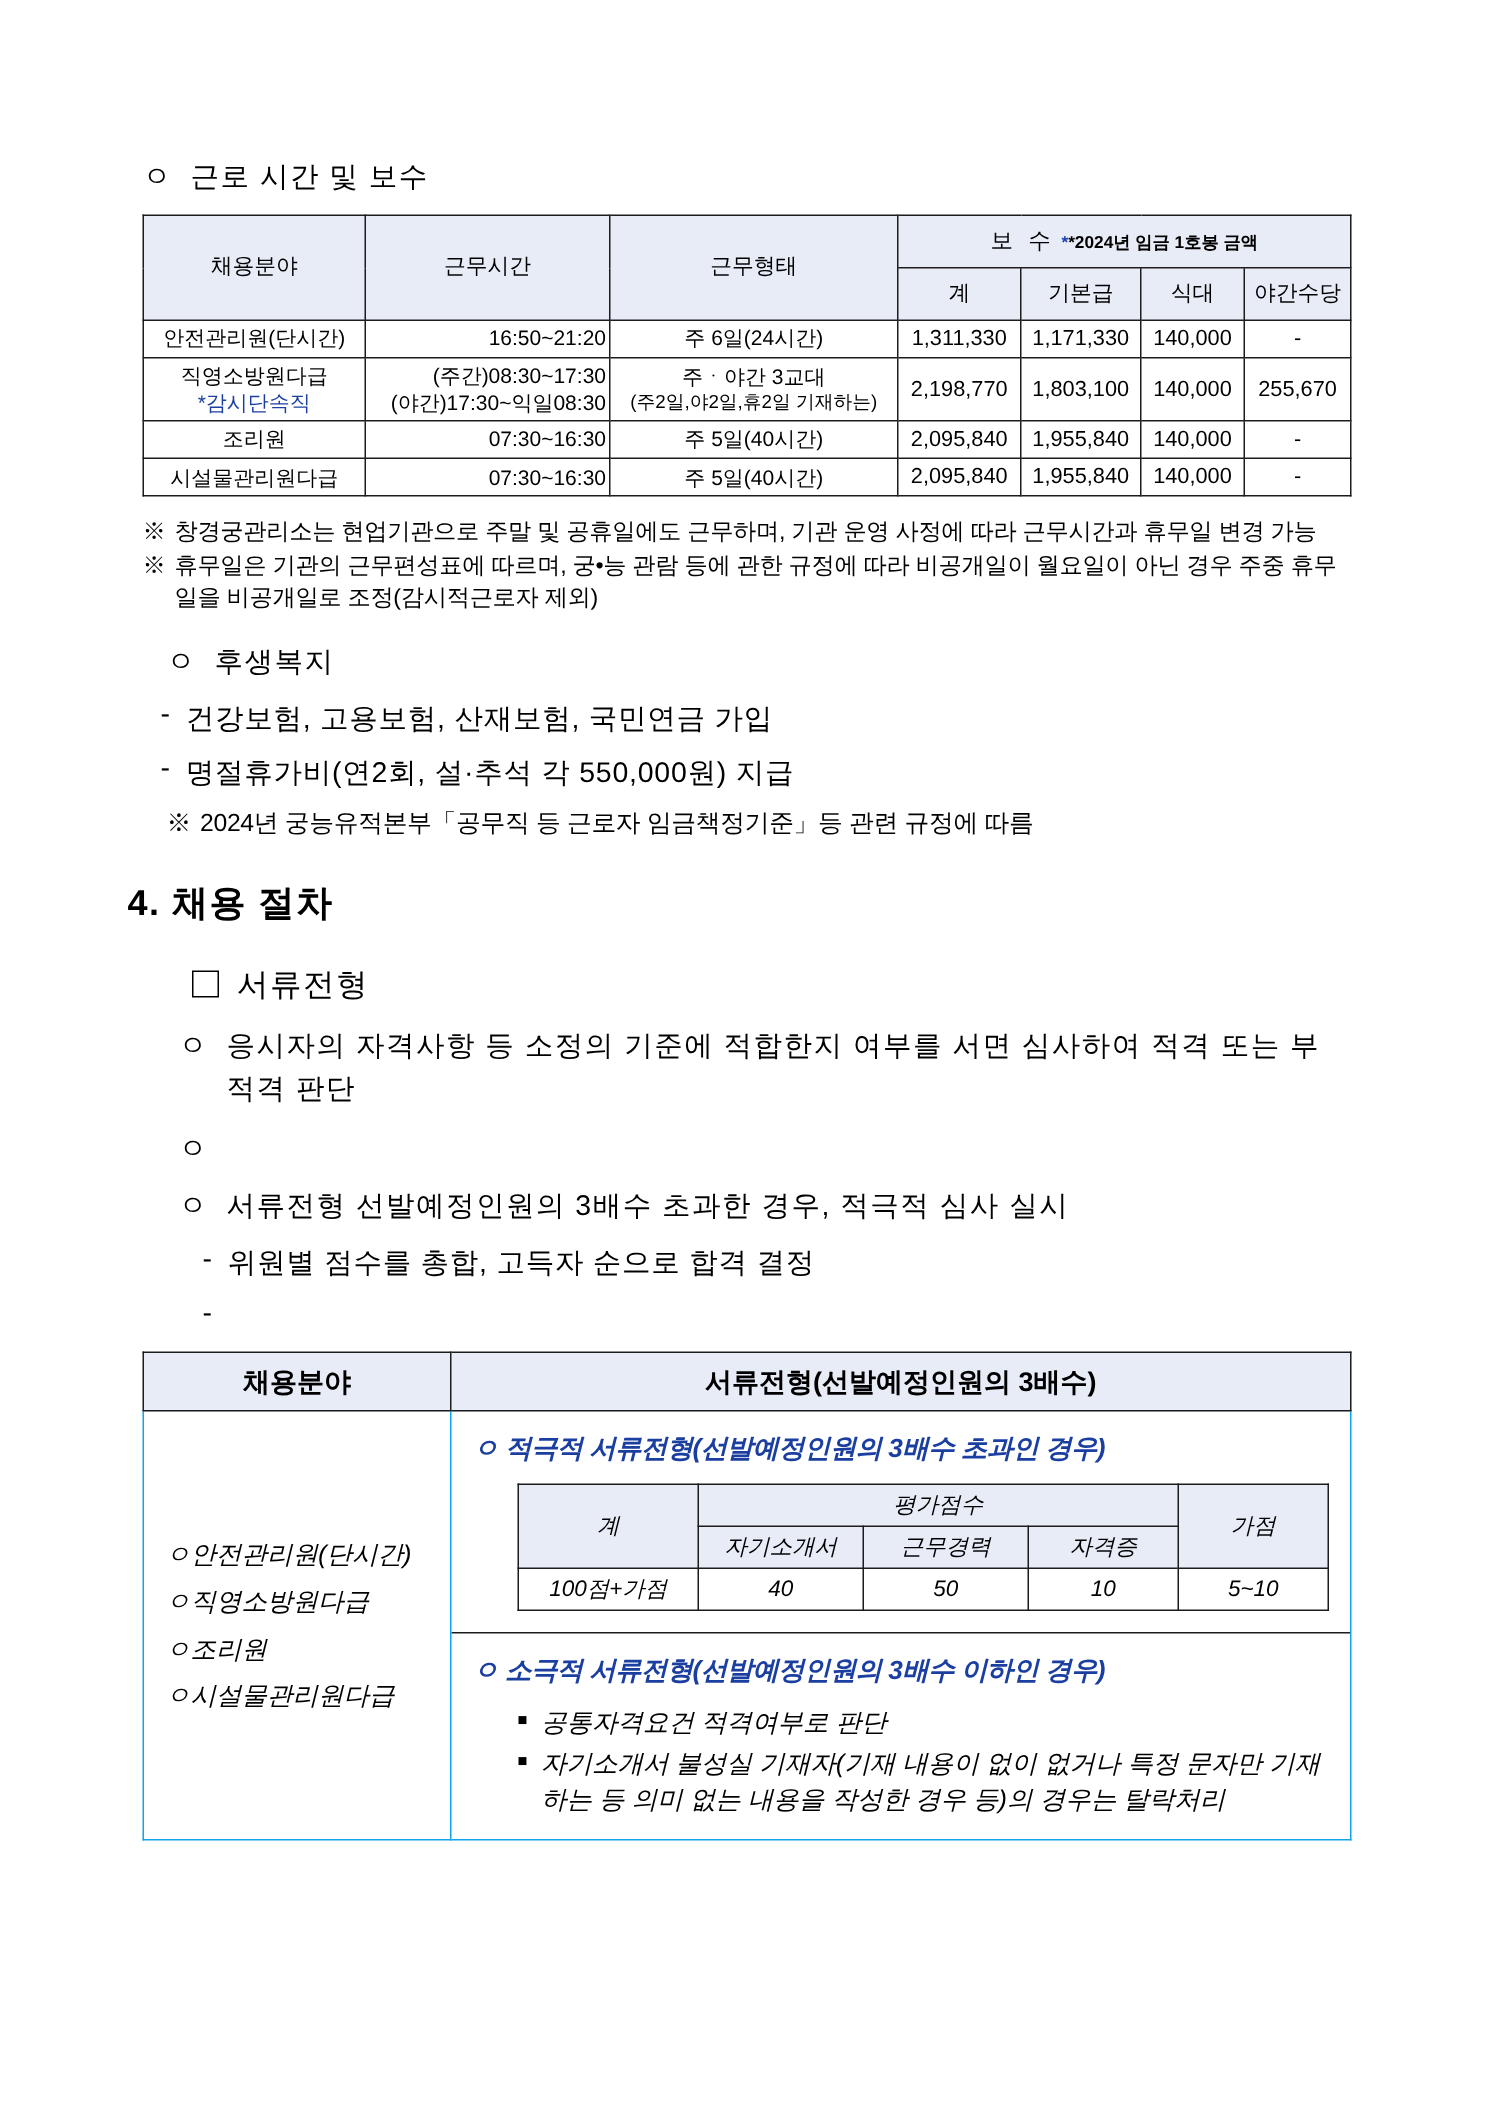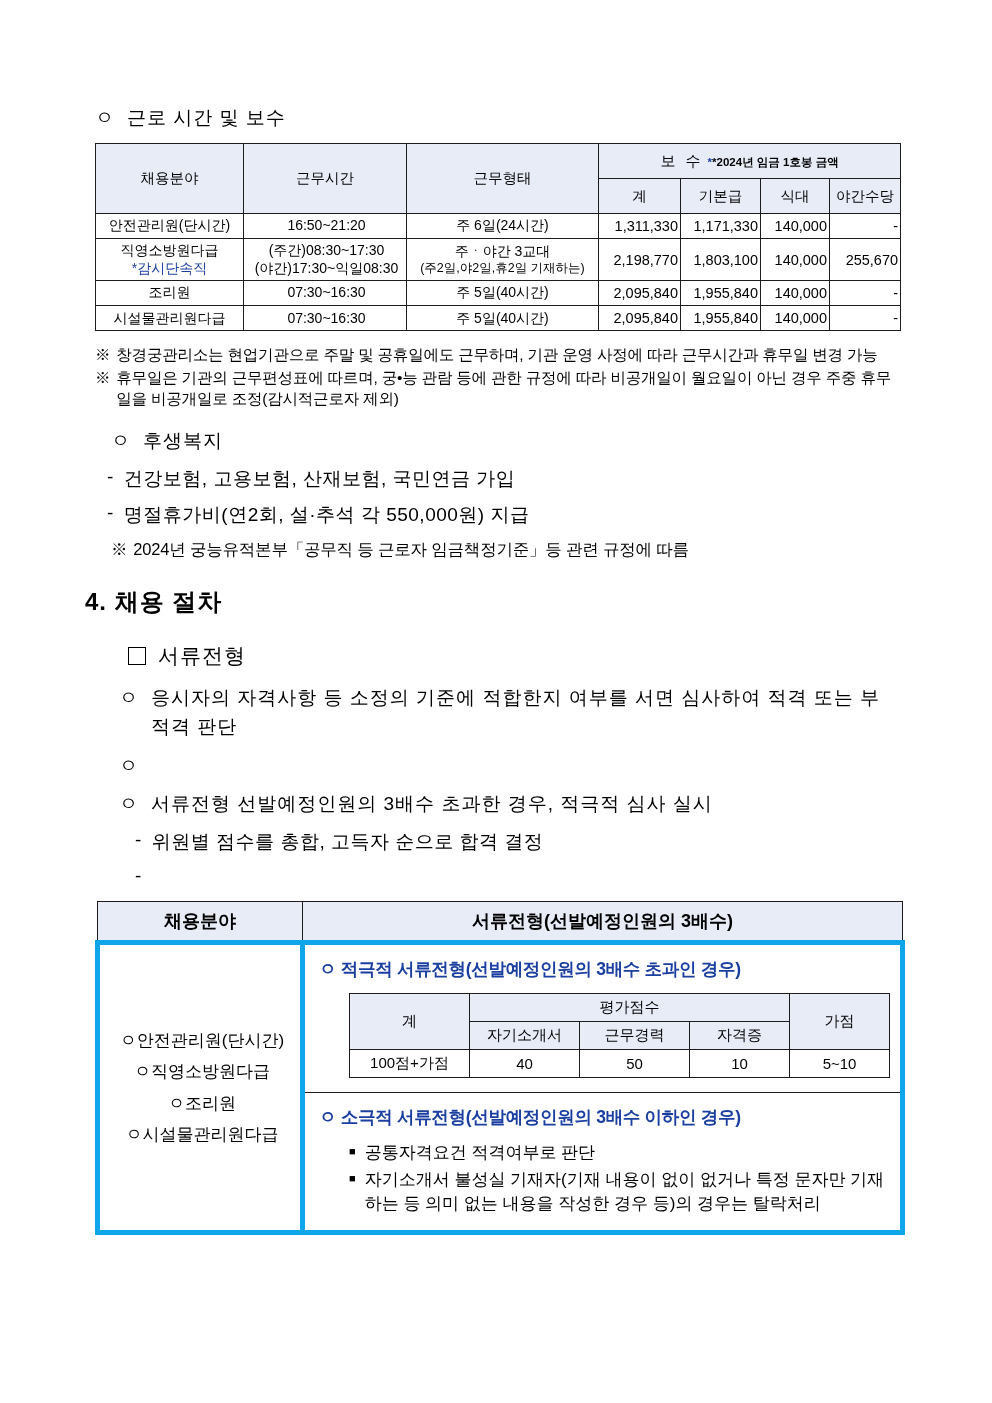--- a/index.html
+++ b/index.html
@@ -74,26 +74,26 @@
     text-align: center;
     padding: 3px 2px;
     line-height: 1.25;
   }
   .t1 thead th {
     background: #e8ecf7;
     font-weight: normal;
     height: 28px;
   }
   .t1 td.left {
-    text-align: center;
+    text-align: right;
     padding-left: 5px;
     font-size: 14px;
   }
   .t1 td.ctr-sm { font-size: 14px; }
-  .t1 td.num { font-size: 14.5px; text-align: right; }
+  .t1 td.num { font-size: 14.5px; }
   .t1 .sub { font-size: 12.5px; }
   .t1 .pay-label {
     font-size: 15px;
     letter-spacing: 3px;
   }
   .t1 .pay-note {
     font-size: 11.5px;
     letter-spacing: 0;
     font-weight: bold;
   }
@@ -129,31 +129,32 @@
   }
   .t2 > thead > tr > th {
     border: 1px solid #1c1c1c;
     background: #e8ecf7;
     font-size: 18px;
     font-weight: bold;
     padding: 7px 4px;
     text-align: center;
   }
   .t2 > tbody > tr > td {
-    border: 5px solid #0ea5e9;
+    border: 1px solid #0ea5e9;
     vertical-align: top;
     padding: 0;
+    font-style: italic;
   }
   .t2 .fieldcell {
     padding: 14px 10px 14px 14px;
     font-size: 17px;
     line-height: 1.85;
     vertical-align: middle;
   }
-  .t2 .fieldcell div { white-space: nowrap; text-align: center; }
+  .t2 .fieldcell div { white-space: nowrap; }
   .t2 .rightcell { padding: 0; }
   .blue-head {
     color: #1b3fa0;
     font-weight: bold;
     font-size: 17.5px;
     padding: 12px 10px 8px 14px;
     letter-spacing: -0.3px;
   }
   .divline {
     border-top: 1px solid #1c1c1c;

